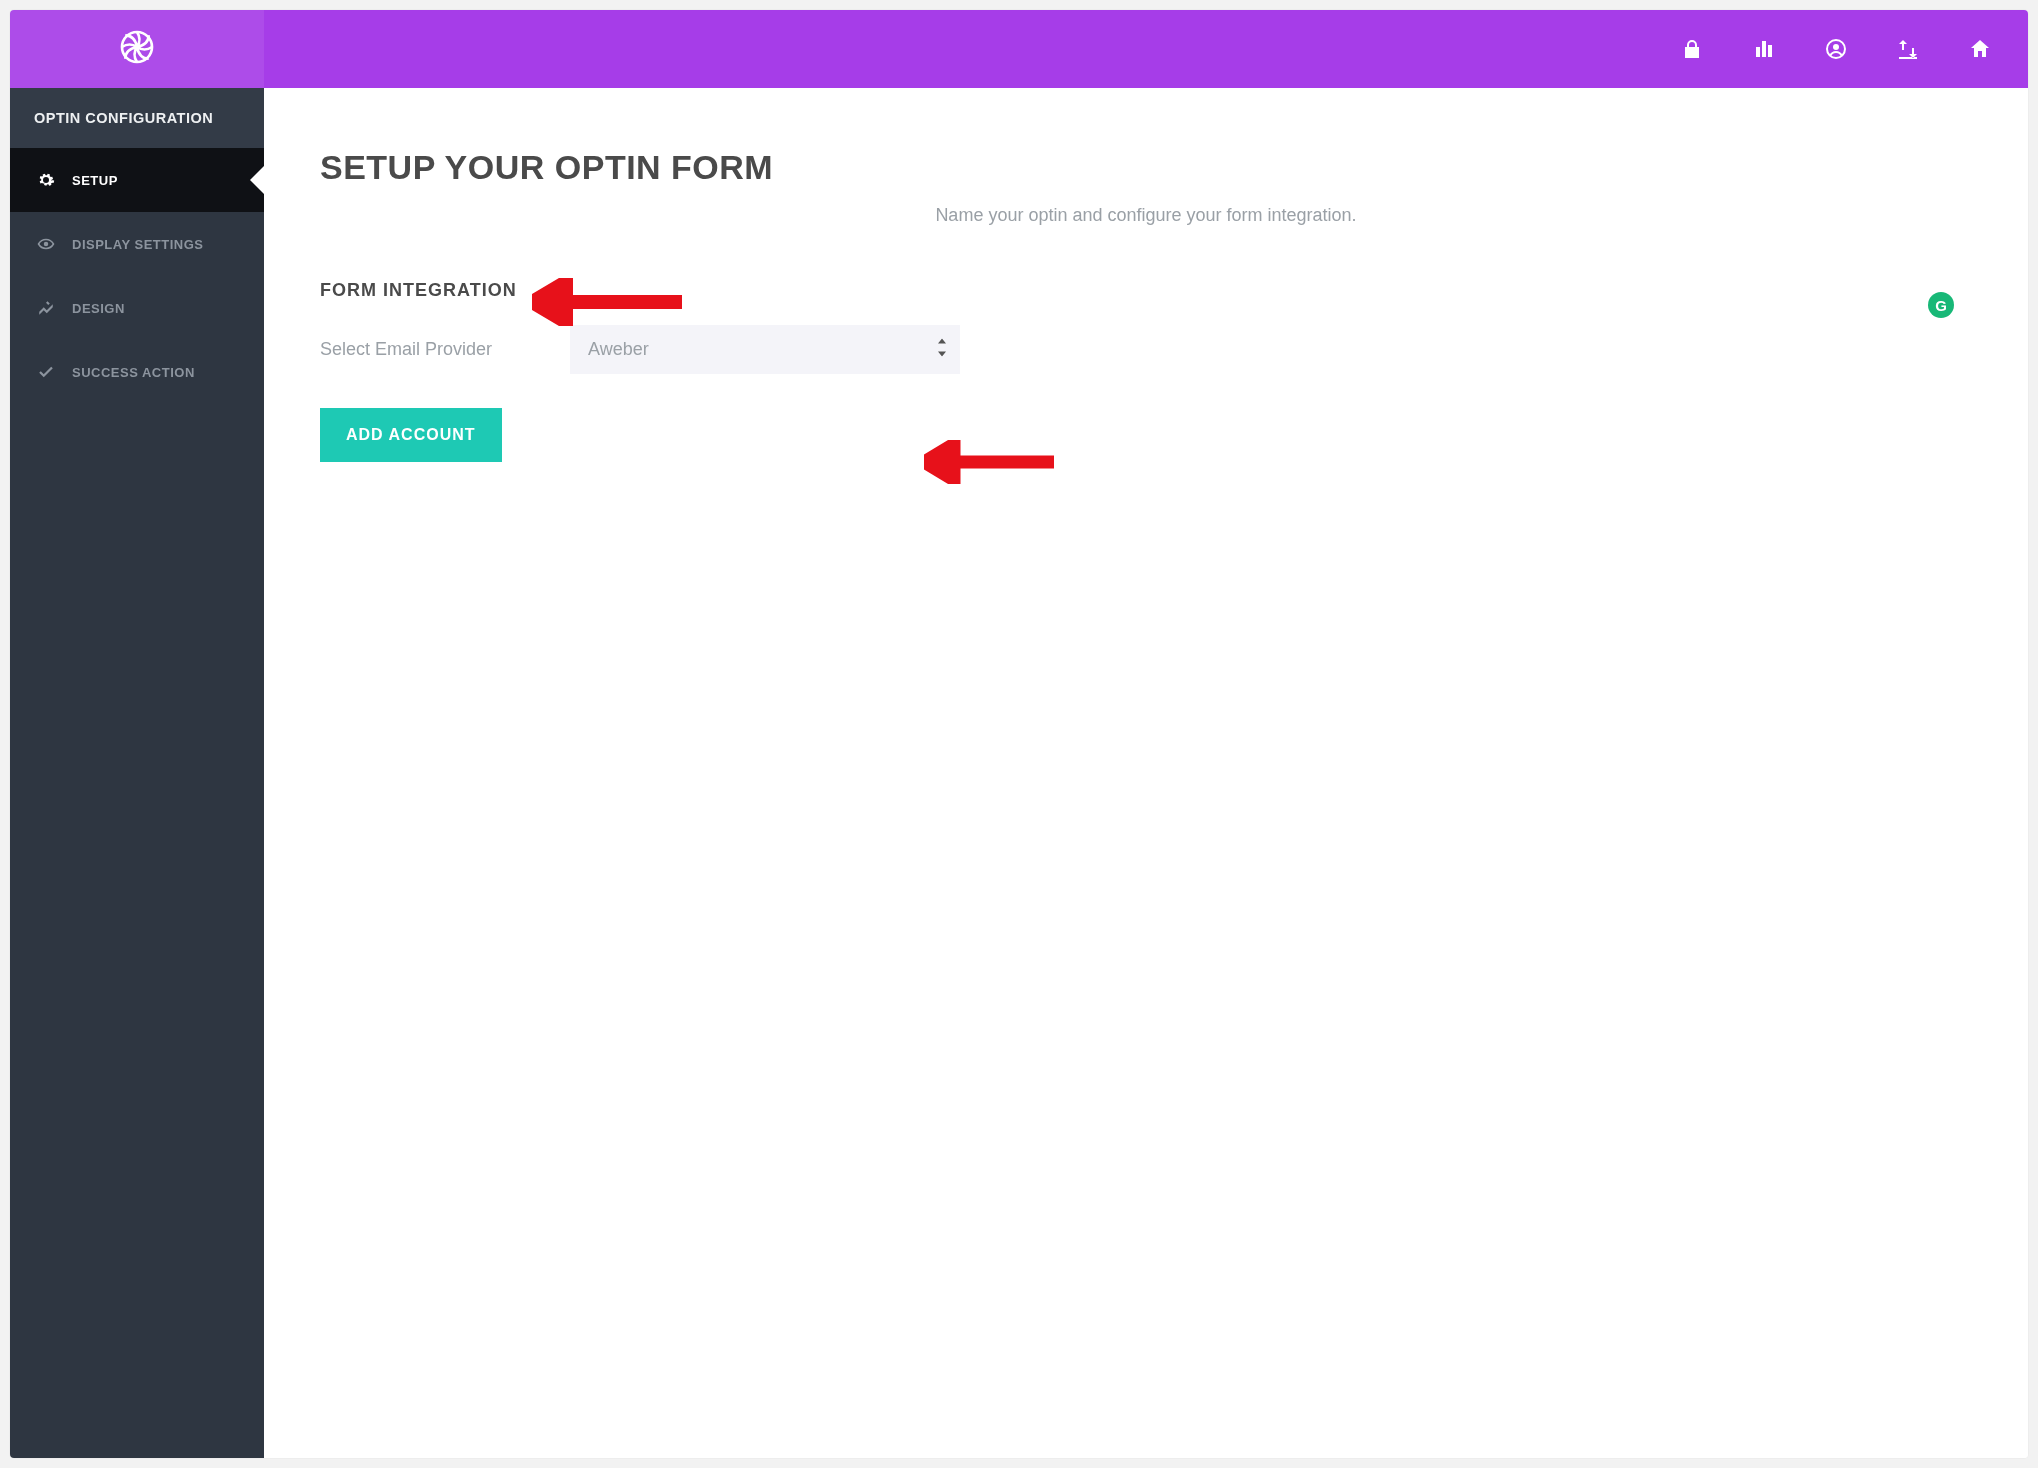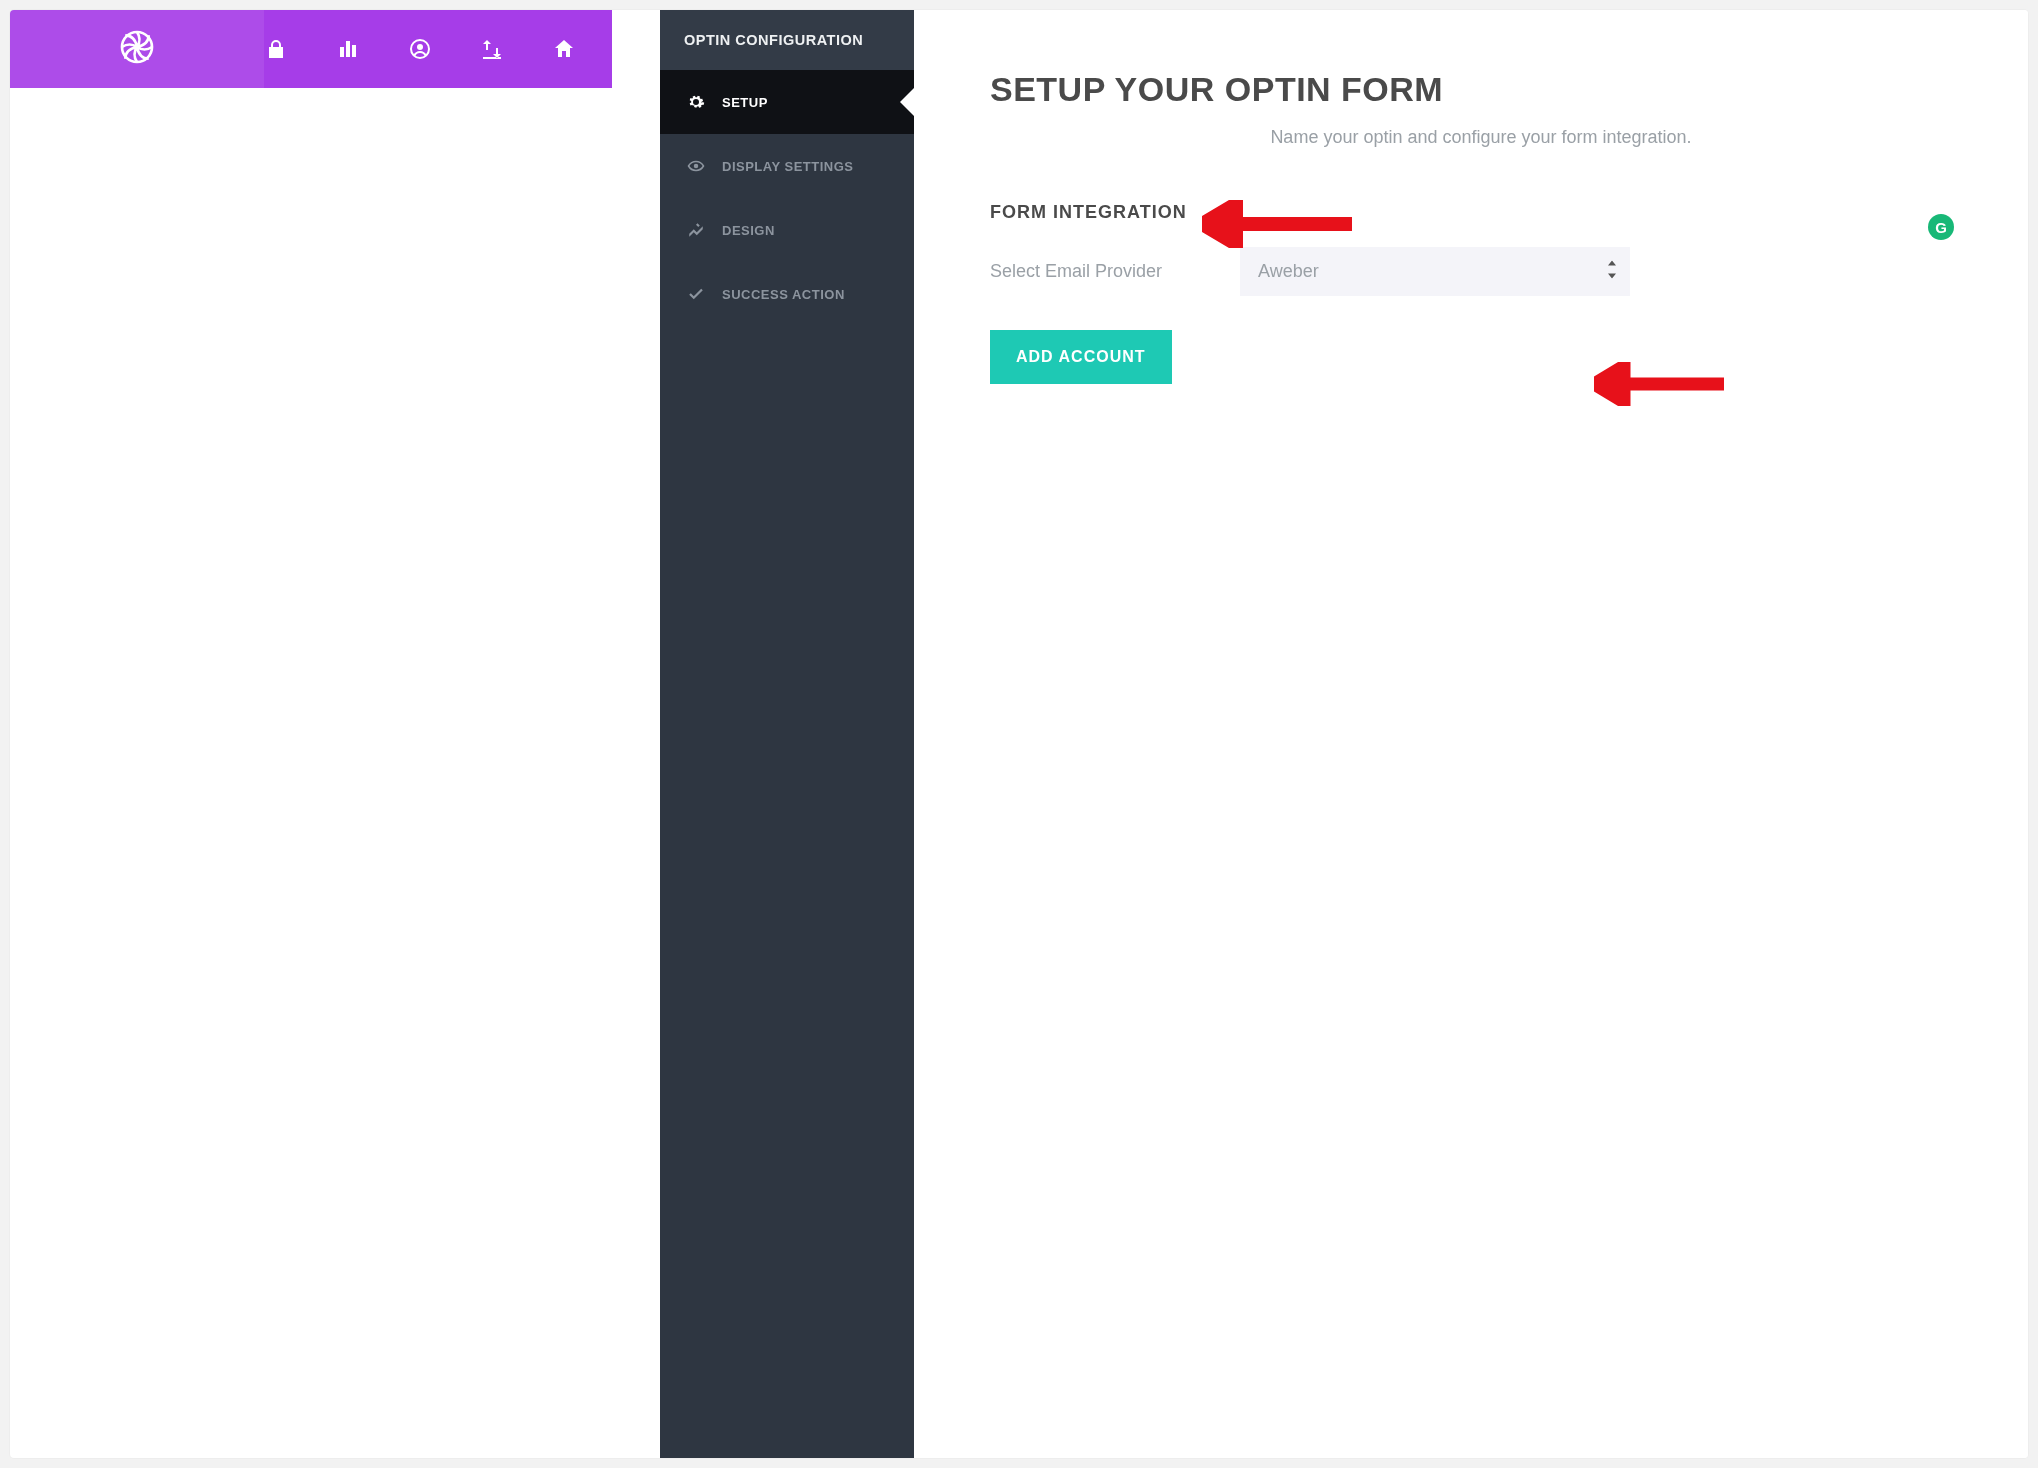--- a/index.html
+++ b/index.html
@@ -6,25 +6,25 @@
   html, body { height: 100%; }
   body {
     font-family: -apple-system, "Segoe UI", "Helvetica Neue", Arial, sans-serif;
     background: #f2f2f2;
     padding: 10px;
   }
   .app {
     width: 100%;
     height: 100%;
     display: flex;
+    flex-direction: column;
     background: #fff;
     border-radius: 4px;
     overflow: hidden;
     box-shadow: 0 0 0 1px rgba(0,0,0,0.02);
-    gap: 48px;
   }
   
   .header {
     height: 78px;
     background: #a63de8;
     display: flex;
     align-items: stretch;
   }
   .header-logo {
     width: 254px;
@@ -101,21 +101,20 @@
     border-bottom: 14px solid transparent;
     border-right: 14px solid #fff;
   }
   
   .main {
     flex: 1;
     background: #fff;
     padding: 60px 56px 60px 56px;
     position: relative;
     overflow: auto;
-    margin-left: 20px;
   }
   .page-h1 {
     font-size: 34px;
     font-weight: 800;
     letter-spacing: .5px;
     color: #4a4a4a;
     margin-bottom: 18px;
   }
   .page-sub {
     font-size: 18px;

